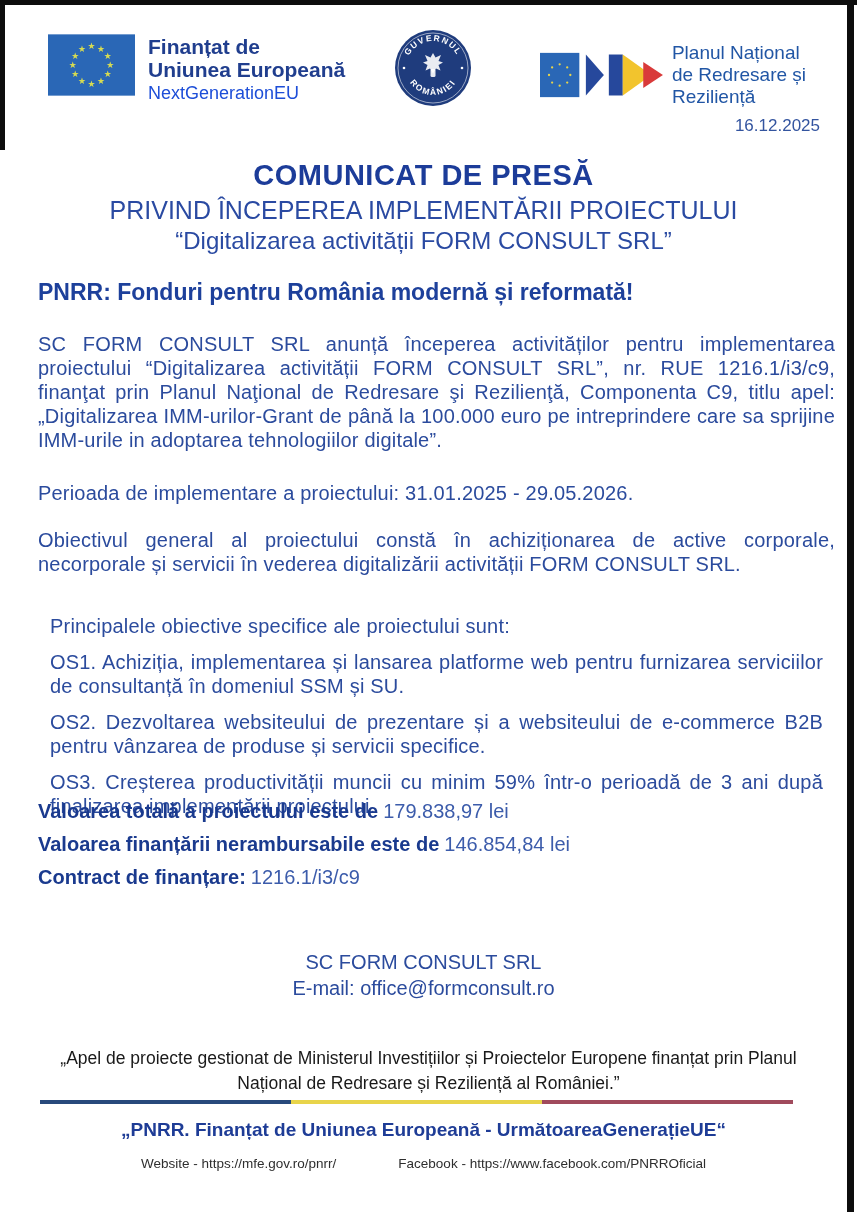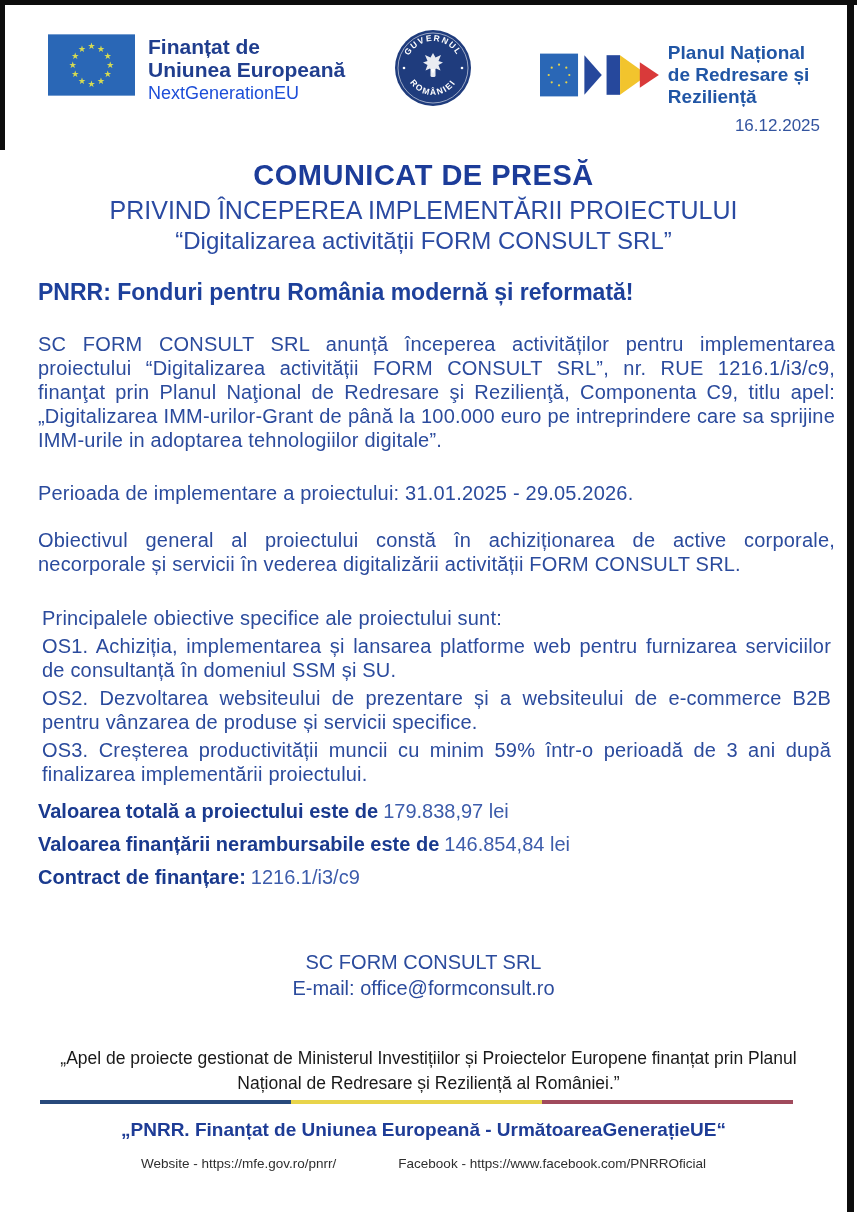--- a/index.html
+++ b/index.html
@@ -11,38 +11,38 @@
   .b-left{left:0;top:0;width:5px;height:150px;background:#0d0d0d;}
   .b-right{left:847px;top:0;width:7px;height:1212px;background:#0d0d0d;}
 
   
   .eu-logo{left:48px;top:33px;display:flex;gap:13px;align-items:flex-start;}
   .eu-text{padding-top:2px;}
   .eu-text .l1,.eu-text .l2{font-size:21px;font-weight:bold;color:#203e8e;line-height:23px;}
   .eu-text .l3{font-size:18px;color:#1d4ed8;line-height:22px;margin-top:1px;}
   .gov-seal{left:394px;top:29px;}
   .pnrr-logo{left:540px;top:42px;display:flex;gap:9px;align-items:center;}
-  .pnrr-text{font-size:19px;font-weight:bold;color:#2156a5;line-height:22px;}
+  .pnrr-text{font-size:19px;font-weight:normal;color:#2156a5;line-height:22px;}
   .date{right:37px;top:116px;font-size:17px;color:#33549f;}
 
   
   .title{left:0;top:159px;width:847px;text-align:center;font-size:29px;font-weight:800;
          color:#1c3c99;letter-spacing:0.5px;}
   .sub1{left:0;top:196px;width:847px;text-align:center;font-size:25px;color:#2a4aa2;}
   .sub2{left:0;top:227px;width:847px;text-align:center;font-size:24px;color:#2a4aa2;}
   .heading{left:38px;top:279px;font-size:23px;font-weight:bold;color:#1d409b;}
 
   
   .bodytext{left:38px;width:797px;font-size:20px;line-height:24px;color:#2b4b9d;
             text-align:justify;letter-spacing:0.2px;}
   .p1{top:332px;}
   .p2{top:481px;}
   .p3{top:528px;}
   .objectives{top:602px;}
-  .objectives div{margin:4px;}
+  .objectives div{margin:12px;}
 
   
   .values{left:38px;top:799px;font-size:20px;line-height:24px;}
   .vrow{margin-bottom:9px;}
   .vlabel{font-weight:bold;color:#1a3a8e;margin-right:5px;}
   .vvalue{color:#3c5cab;}
 
   
   .company{left:0;top:949px;width:847px;text-align:center;font-size:20px;
            line-height:26px;color:#2b4b9d;}

